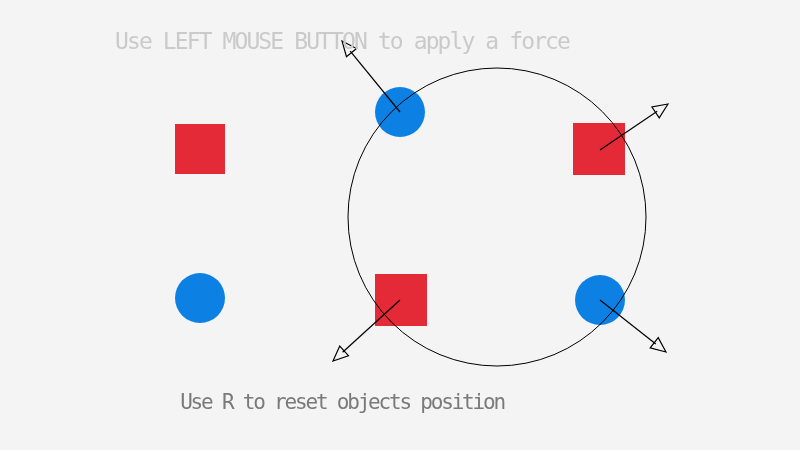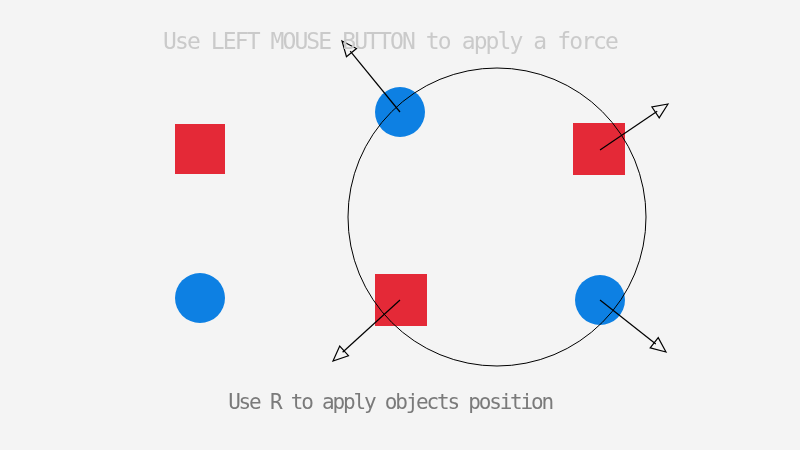--- a/index.html
+++ b/index.html
@@ -4,21 +4,21 @@
 <style>
   html, body { margin: 0; padding: 0; }
   body {
     width: 800px; height: 450px; overflow: hidden;
     font-family: "DejaVu Sans Mono", monospace;
   }
   #stage { position: relative; width: 800px; height: 450px; }
   #scene-svg { position: absolute; left: 0; top: 0; display: block; }
   .hint {
     position: absolute; left: 0; width: 684px;
-    text-align: center; white-space: pre; pointer-events: none; padding-left: 48px;
+    text-align: center; white-space: pre; pointer-events: none;
   }
   #hint-top    { top: 28px;  font-size: 23px; line-height: 26px; letter-spacing: -1.9px; }
   #hint-bottom { top: 390px; font-size: 21px; line-height: 24px; letter-spacing: -2.2px; }
 </style>
 </head>
 <body style="background: rgb(244, 244, 244);">
 
 <div id="stage">
   <svg id="scene-svg" width="800" height="450" viewBox="0 0 800 450">
       <rect x="175" y="124" width="50" height="50" fill="#e42937"></rect>
@@ -31,14 +31,14 @@
       <line x1="400" y1="112" x2="350.2243670977309" y2="51.06775972308442" stroke="#000000" stroke-width="1.2"></line>
       <polygon points="342,41 356.5235342050779,48.50446228546271 346.45577448199344,56.72882938319364" fill="none" stroke="#000000" stroke-width="1.2"></polygon>
       <line x1="600" y1="150" x2="657.2323156293364" y2="111.28402178015475" stroke="#000000" stroke-width="1.2"></line>
       <polygon points="668,104 659.2177596931579,117.78848270089492 651.9337379130031,107.0207983302314" fill="none" stroke="#000000" stroke-width="1.2"></polygon>
       <line x1="400" y1="300" x2="342.61272628857955" y2="352.2481148715918" stroke="#000000" stroke-width="1.2"></line>
       <polygon points="333,361 339.7156646918492,346.09530786139305 348.4675498202574,355.7080341499726" fill="none" stroke="#000000" stroke-width="1.2"></polygon>
       <line x1="600" y1="300" x2="655.788608261042" y2="343.9546610541543" stroke="#000000" stroke-width="1.2"></line>
       <polygon points="666,352 650.1949554436641,347.8226124704263 658.2402943895098,337.6112207314683" fill="none" stroke="#000000" stroke-width="1.2"></polygon>
     </svg>
   <div class="hint" id="hint-top" style="color: rgb(202, 202, 202);">Use LEFT MOUSE BUTTON to apply a force</div>
-  <div class="hint" id="hint-bottom" style="color: rgb(122, 122, 122);">Use R to apply objects position</div>
+  <div class="hint" id="hint-bottom" style="color: rgb(122, 122, 122);">Use R to reset objects position</div>
 </div>
 
 </body></html>

